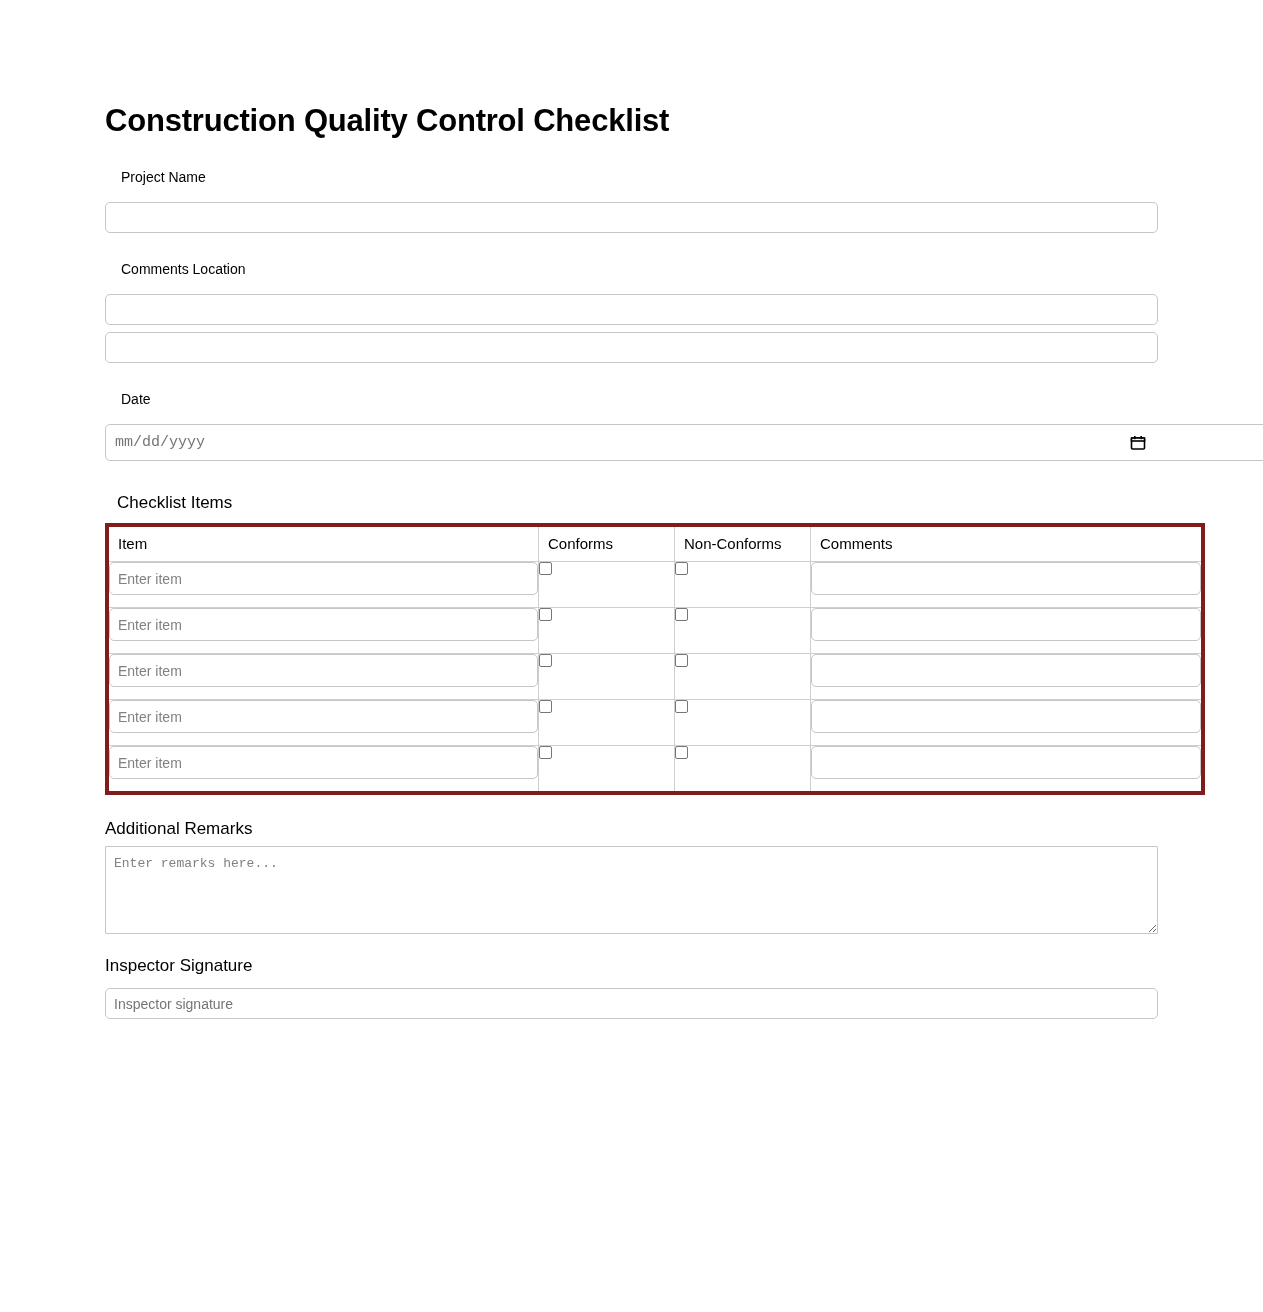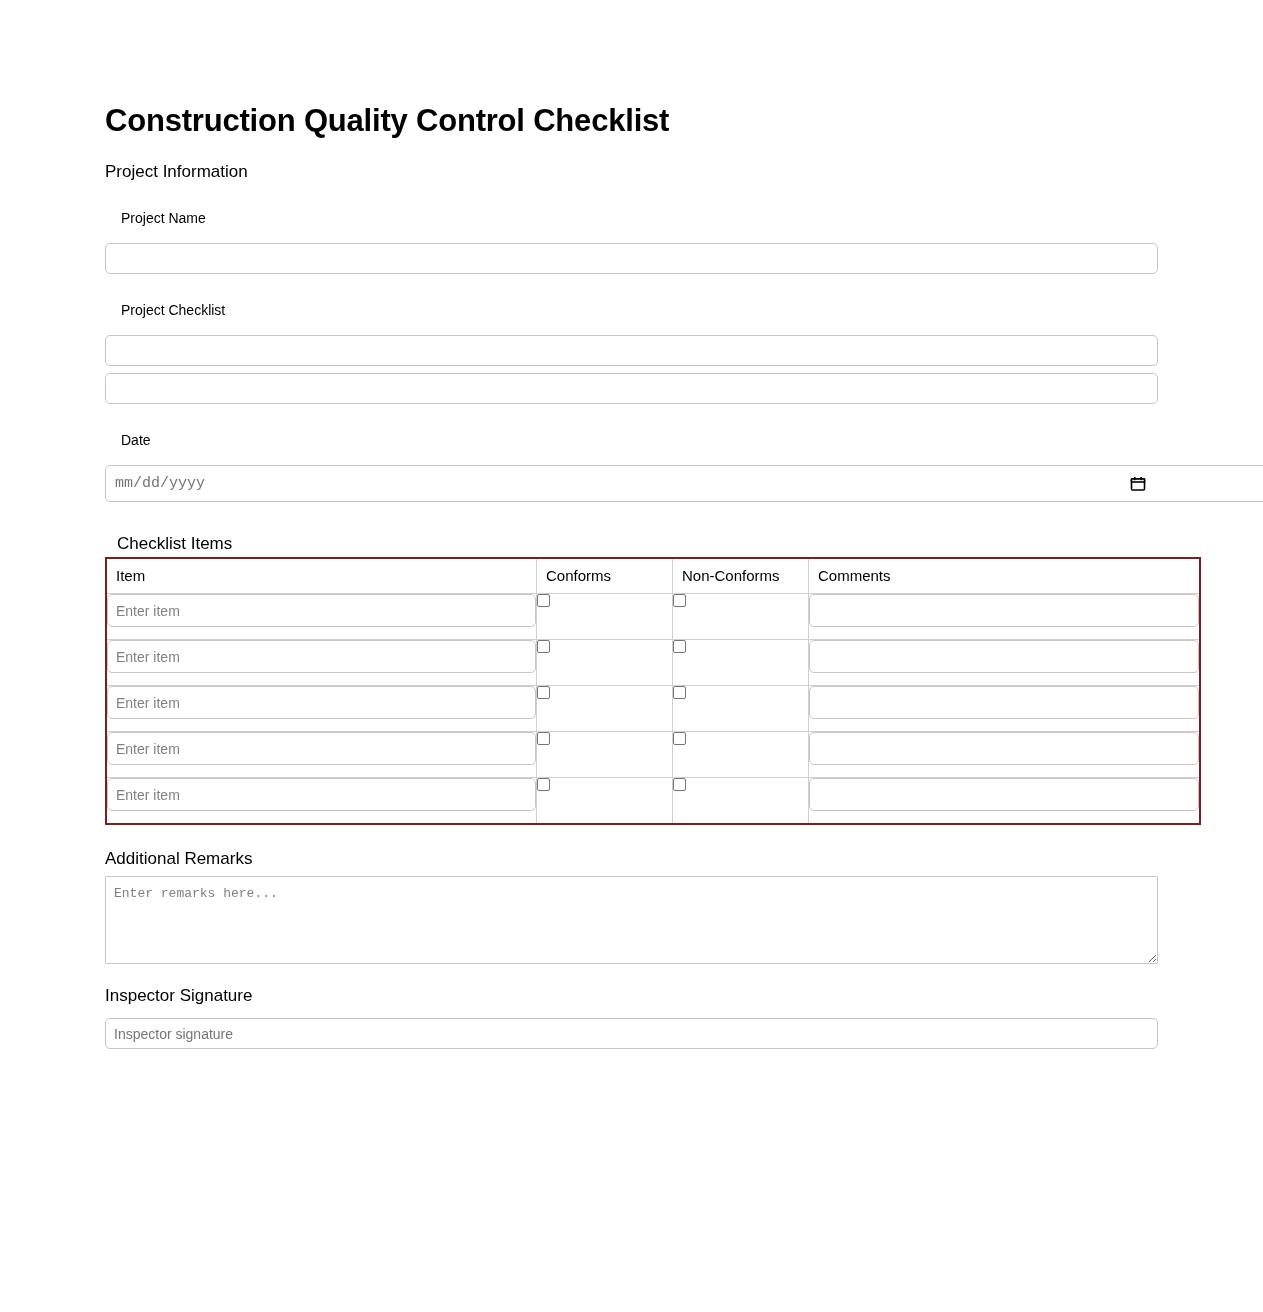--- a/index.html
+++ b/index.html
@@ -103,24 +103,24 @@
     top: 50%;
     transform: translateY(-50%);
     width: 16px;
     height: 16px;
     pointer-events: none;
   }
 
   
   .checklist-table {
     width: 1053px;
-    margin-top: 3px;
+    margin-top: 10px;
     border-collapse: collapse;
     table-layout: fixed;
-    border: 2px solid #7f1d1d;
+    border: 4px solid #7f1d1d;
     padding-left: 23px;
   }
   .checklist-table th,
   .checklist-table td {
     border: 1px solid #cfcfcf;
     padding: 0;
     vertical-align: top;
   }
   .checklist-table th {
     text-align: left;
@@ -199,29 +199,28 @@
   .spacer-remarks { height: 24px; }
   .spacer-sig { height: 22px; }
 </style>
 </head>
 <body>
 
 <div class="page">
 
   <h1 class="page-title">Construction Quality Control Checklist</h1>
 
-  <div class="section-heading">Project Information</div>
 
   <div>
     <div class="field-label">Project Name</div>
     <input class="text-input" type="text" placeholder="" style="">
   </div>
 
   <div>
-    <div class="field-label">Project Checklist</div>
+    <div class="field-label">Comments Location</div>
     <input class="text-input" type="text" placeholder="" style="">
   </div>
 
   <div>
     <input class="text-input" type="text" placeholder="" style="">
   </div>
 
   <div>
     <div class="field-label">Date</div>
     <div class="date-wrap">

